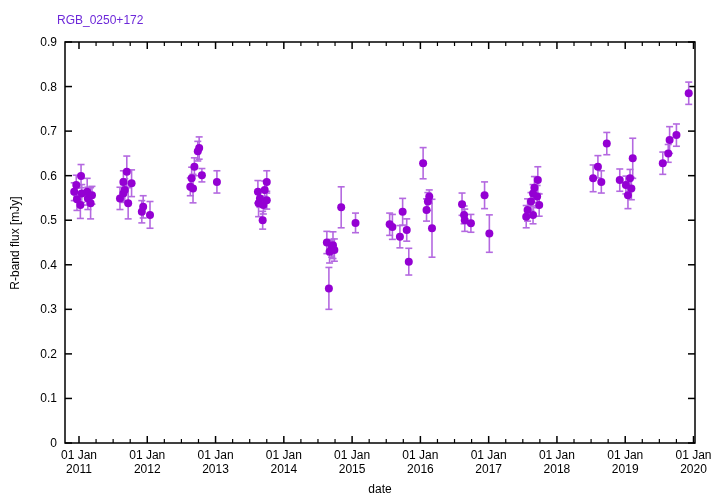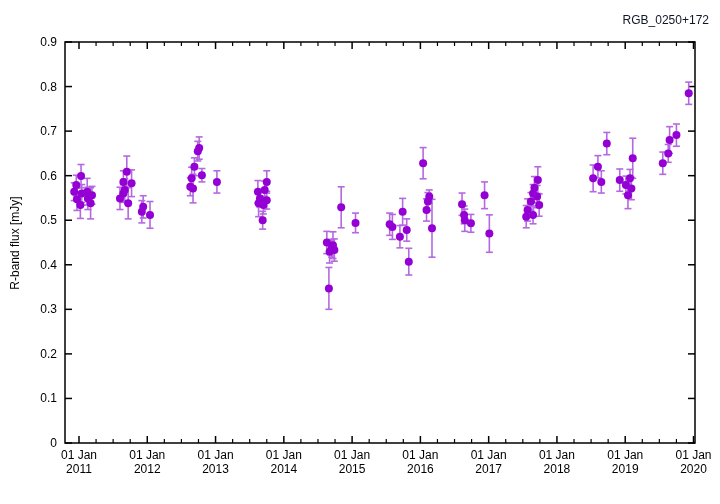--- a/index.html
+++ b/index.html
@@ -1,20 +1,20 @@
 <!DOCTYPE html>
 <html><head>
 <meta charset="utf-8">
 <style>
   html,body{margin:0;padding:0;background:#fff;}
   #canvas{position:relative;width:720px;height:504px;background:#ffffff;
           font-family:"Liberation Sans", sans-serif;color:#000;overflow:hidden;}
   #plot-svg{position:absolute;left:0;top:0;}
-  .chart-title{position:absolute;left:79px;top:13px;width:630px;text-align:right;
-               font-size:12px;color:#0f172a;}
+  .chart-title{position:absolute;left:57px;top:13px;width:630px;text-align:left;
+               font-size:12px;color:#6d28d9;}
   .x-axis-label{position:absolute;left:65px;top:482px;width:630px;text-align:center;
                 font-size:12px;color:#000;}
   .y-axis-label{position:absolute;left:-105px;top:236px;width:240px;text-align:center;
                 font-size:12px;color:#000;transform:rotate(-90deg);transform-origin:center;}
   text{font-family:"Liberation Sans", sans-serif;}
 </style>
 </head>
 <body>
 
 <div id="canvas">
@@ -479,14 +479,15 @@
       <circle cx="629.9994581120625" cy="178.34000000000003" r="4" fill="#9400d3"></circle>
       <circle cx="631.3650157147501" cy="188.5877777777778" r="4" fill="#9400d3"></circle>
       <circle cx="632.7305733174379" cy="158.29000000000002" r="4" fill="#9400d3"></circle>
       <circle cx="662.7728405765688" cy="163.19111111111113" r="4" fill="#9400d3"></circle>
       <circle cx="668.2350709873199" cy="153.3888888888889" r="4" fill="#9400d3"></circle>
       <circle cx="669.6006285900075" cy="140.02222222222224" r="4" fill="#9400d3"></circle>
       <circle cx="676.4284166034464" cy="135.12111111111113" r="4" fill="#9400d3"></circle>
       <circle cx="688.7184350276362" cy="93.23888888888888" r="4" fill="#9400d3"></circle>
     </svg>
   <div class="chart-title">RGB_0250+172</div>
+  <div class="x-axis-label">date</div>
   <div class="y-axis-label">R-band flux [mJy]</div>
 </div>
 
 </body></html>

